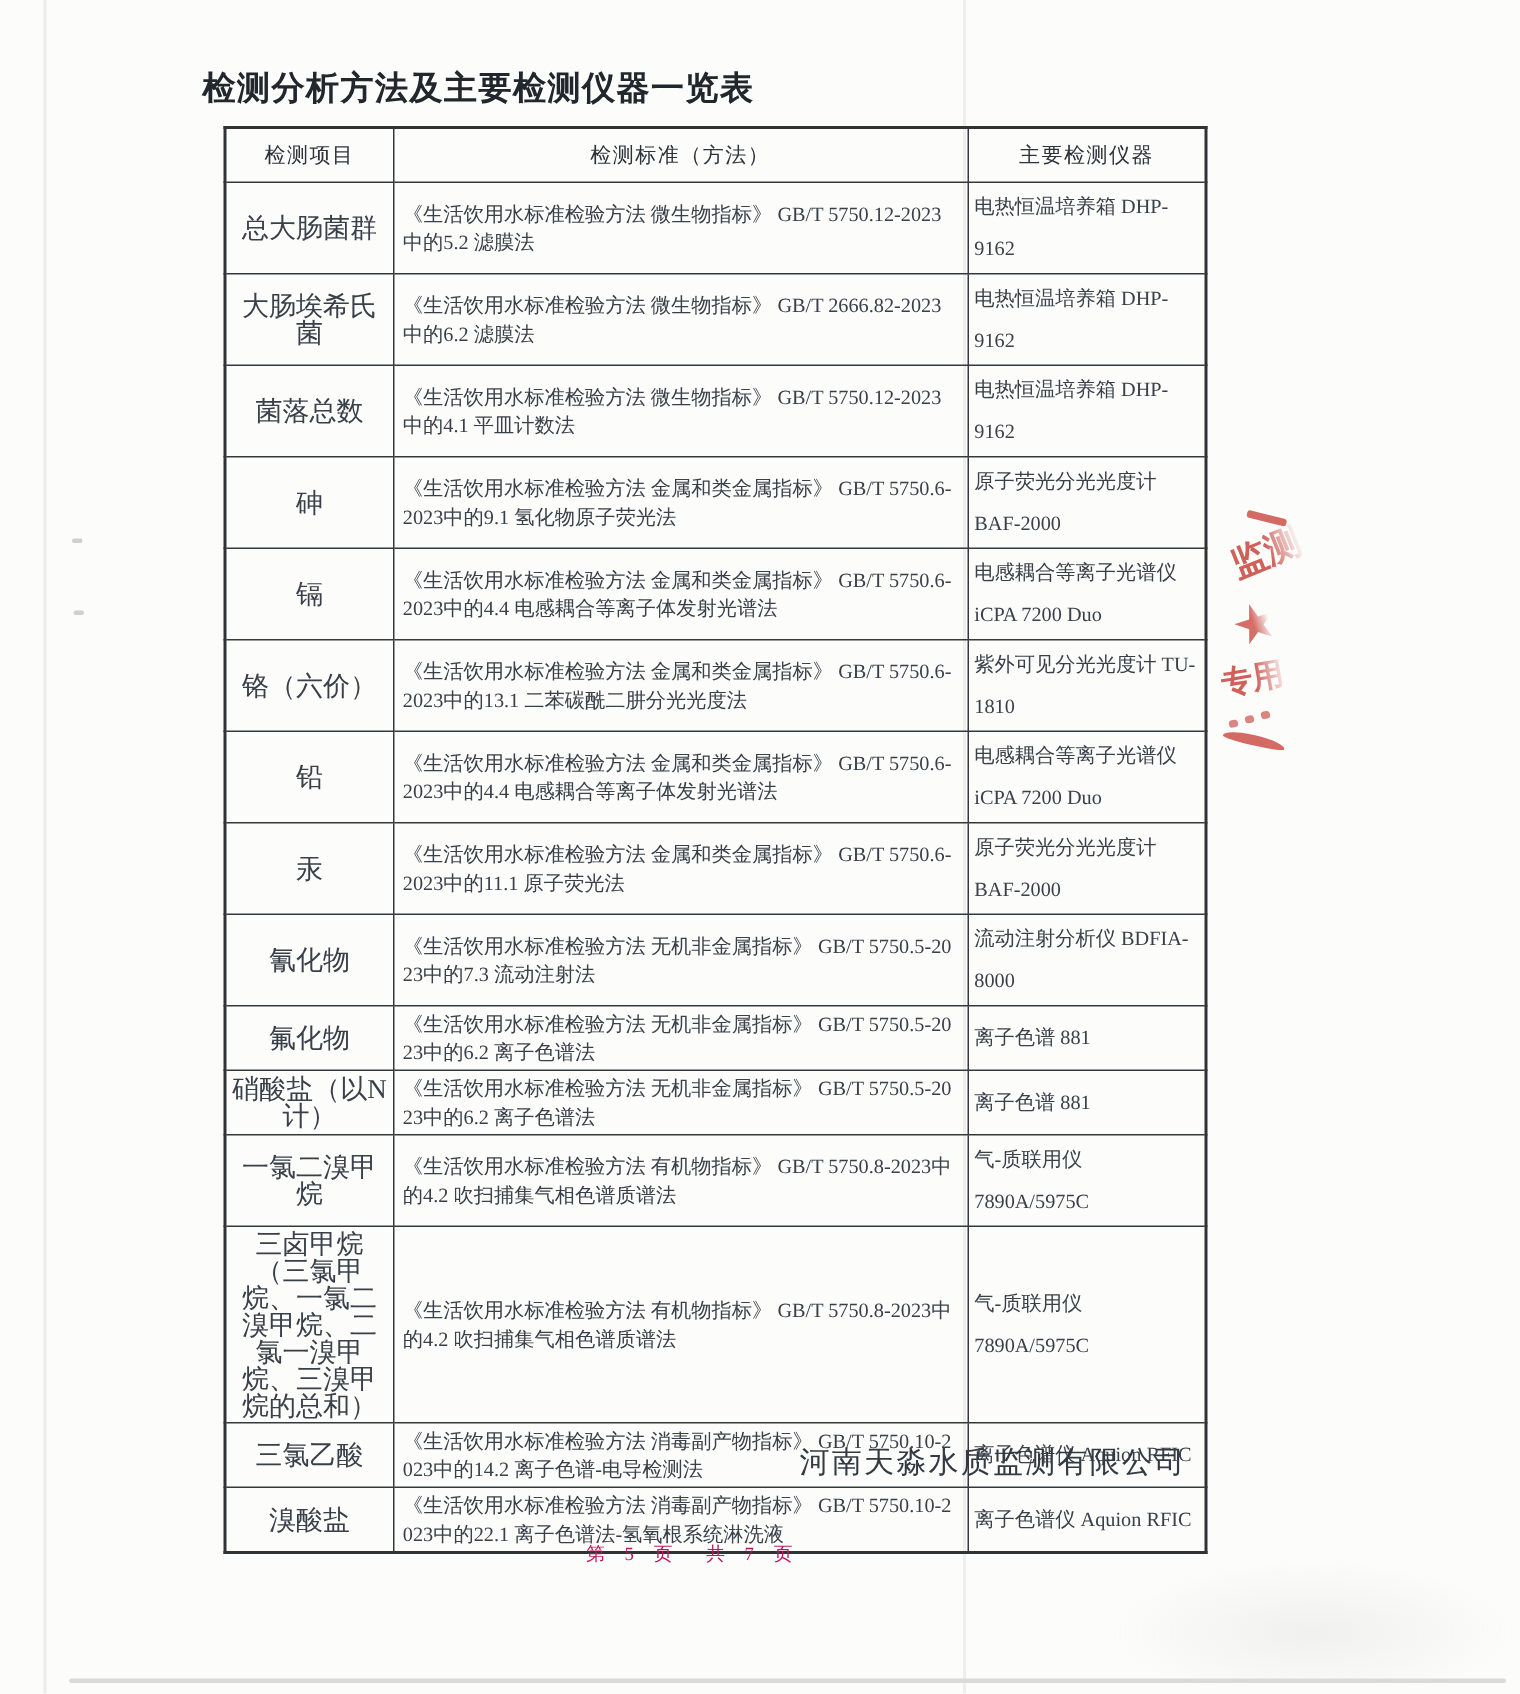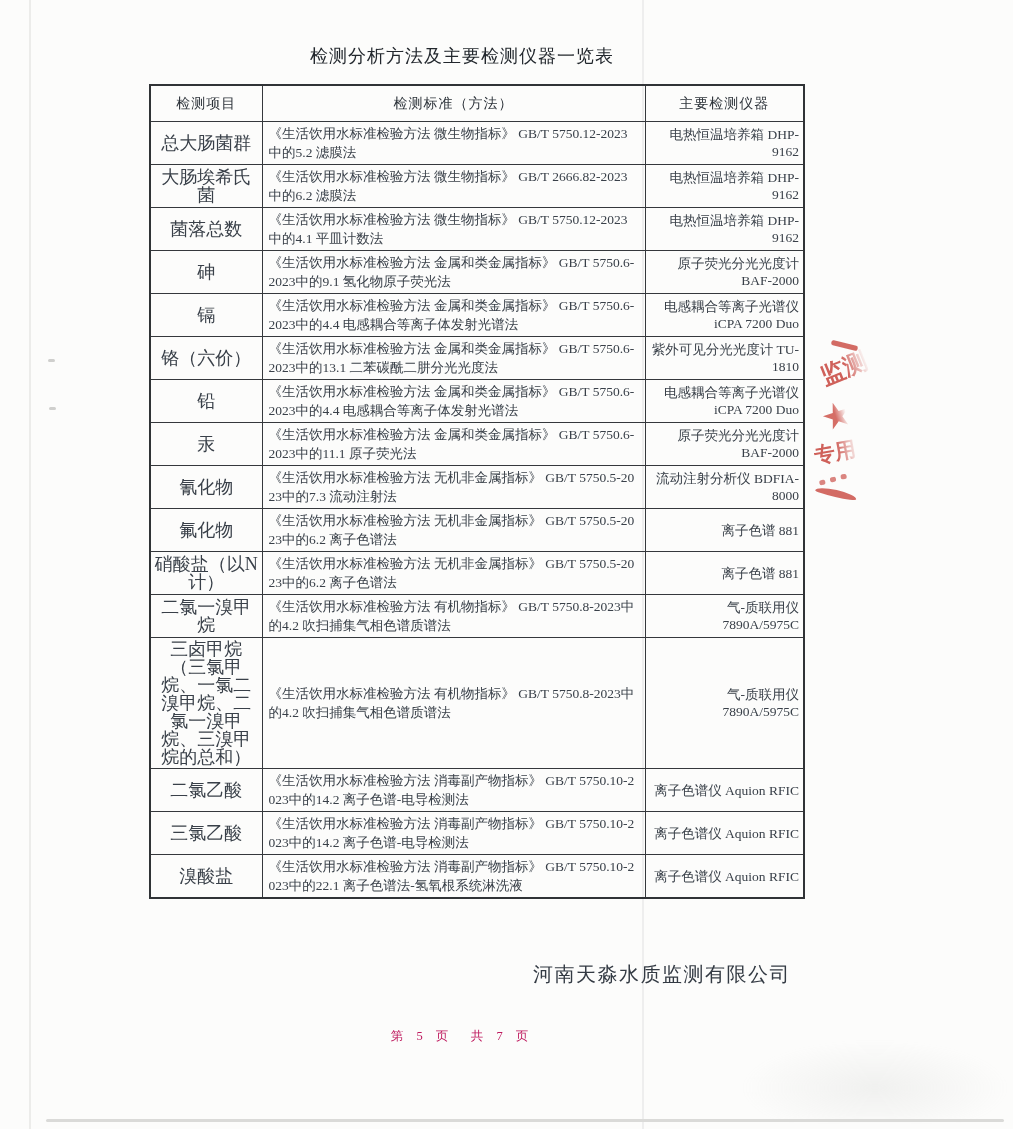--- a/index.html
+++ b/index.html
@@ -16,36 +16,36 @@
   .artifact-blob{position:absolute;left:740px;top:1040px;width:270px;height:80px;
     background:radial-gradient(ellipse at 50% 60%, rgba(190,192,190,0.18), rgba(190,192,190,0) 70%);
     filter:blur(2px);}
   .edge-mark{position:absolute;width:7px;height:3px;background:#cfcfcd;border-radius:2px;}
   .edge-mark.m1{left:48px;top:359px;}
   .edge-mark.m2{left:49px;top:407px;}
 
   
   .doc-title{
     position:absolute;left:135px;top:44px;width:654px;
-    text-align:center;font-size:18px;font-weight:normal;letter-spacing:1px;color:#22272d;
+    font-size:22px;font-weight:bold;letter-spacing:1px;color:#22272d;
   }
 
   
   table.main{
     position:absolute;left:149px;top:84px;width:654px;
     border-collapse:collapse;table-layout:fixed;
     border:2px solid #303336;
   }
   th,td{border:1.5px solid #35383c;vertical-align:middle;}
   th{height:33px;font-size:14px;font-weight:normal;letter-spacing:1px;text-align:center;color:#2d333a;}
   td{font-size:13.5px;line-height:19px;padding:2px 4px;color:#394049;}
   col.c1{width:112px;} col.c2{width:383px;} col.c3{width:159px;}
   td.c-item{text-align:center;font-size:18px;line-height:18px;padding:2px 2px;}
   td.c-std{text-align:left;padding:2px 5px 2px 6px;word-break:break-all;}
-  td.c-inst{text-align:right;line-height:17px;}
+  td.c-inst{text-align:left;line-height:28px;}
   tr.data-row{height:42px;}
 
   
   .stamp{position:absolute;left:813px;top:336px;width:80px;height:185px;color:#c8463f;}
   .stamp *{position:absolute;}
   .s-bar-top{left:18px;top:7px;width:27px;height:5px;background:#c8463f;opacity:.8;border-radius:2px;transform:rotate(14deg);}
   .s-text{font-weight:bold;white-space:nowrap;overflow:hidden;
     -webkit-mask-image:linear-gradient(to right,#000 50%,transparent 96%);
     mask-image:linear-gradient(to right,#000 50%,transparent 96%);}
   .s-text1{left:7px;top:16px;width:50px;font-size:24px;transform:rotate(-22deg);opacity:.85;}
@@ -153,39 +153,34 @@
     <td class="c-inst">离子色谱 881</td>
   </tr>
 
   <tr class="data-row">
     <td class="c-item">硝酸盐（以N计）</td>
     <td class="c-std">《生活饮用水标准检验方法 无机非金属指标》 GB/T 5750.5-2023中的6.2 离子色谱法</td>
     <td class="c-inst">离子色谱 881</td>
   </tr>
 
 
-
-  <tr class="data-row">
-    <td class="c-item">二氯一溴甲烷</td>
+  <tr class="data-row">
+    <td class="c-item">一氯二溴甲烷</td>
     <td class="c-std">《生活饮用水标准检验方法 有机物指标》 GB/T 5750.8-2023中的4.2 吹扫捕集气相色谱质谱法</td>
     <td class="c-inst">气-质联用仪 7890A/5975C</td>
   </tr>
+
 
 
   <tr class="data-row">
     <td class="c-item">三卤甲烷（三氯甲烷、一氯二溴甲烷、二氯一溴甲烷、三溴甲烷的总和）</td>
     <td class="c-std">《生活饮用水标准检验方法 有机物指标》 GB/T 5750.8-2023中的4.2 吹扫捕集气相色谱质谱法</td>
     <td class="c-inst">气-质联用仪 7890A/5975C</td>
   </tr>
 
-  <tr class="data-row">
-    <td class="c-item">二氯乙酸</td>
-    <td class="c-std">《生活饮用水标准检验方法 消毒副产物指标》 GB/T 5750.10-2023中的14.2 离子色谱-电导检测法</td>
-    <td class="c-inst">离子色谱仪 Aquion RFIC</td>
-  </tr>
 
   <tr class="data-row">
     <td class="c-item">三氯乙酸</td>
     <td class="c-std">《生活饮用水标准检验方法 消毒副产物指标》 GB/T 5750.10-2023中的14.2 离子色谱-电导检测法</td>
     <td class="c-inst">离子色谱仪 Aquion RFIC</td>
   </tr>
 
   <tr class="data-row">
     <td class="c-item">溴酸盐</td>
     <td class="c-std">《生活饮用水标准检验方法 消毒副产物指标》 GB/T 5750.10-2023中的22.1 离子色谱法-氢氧根系统淋洗液</td>

